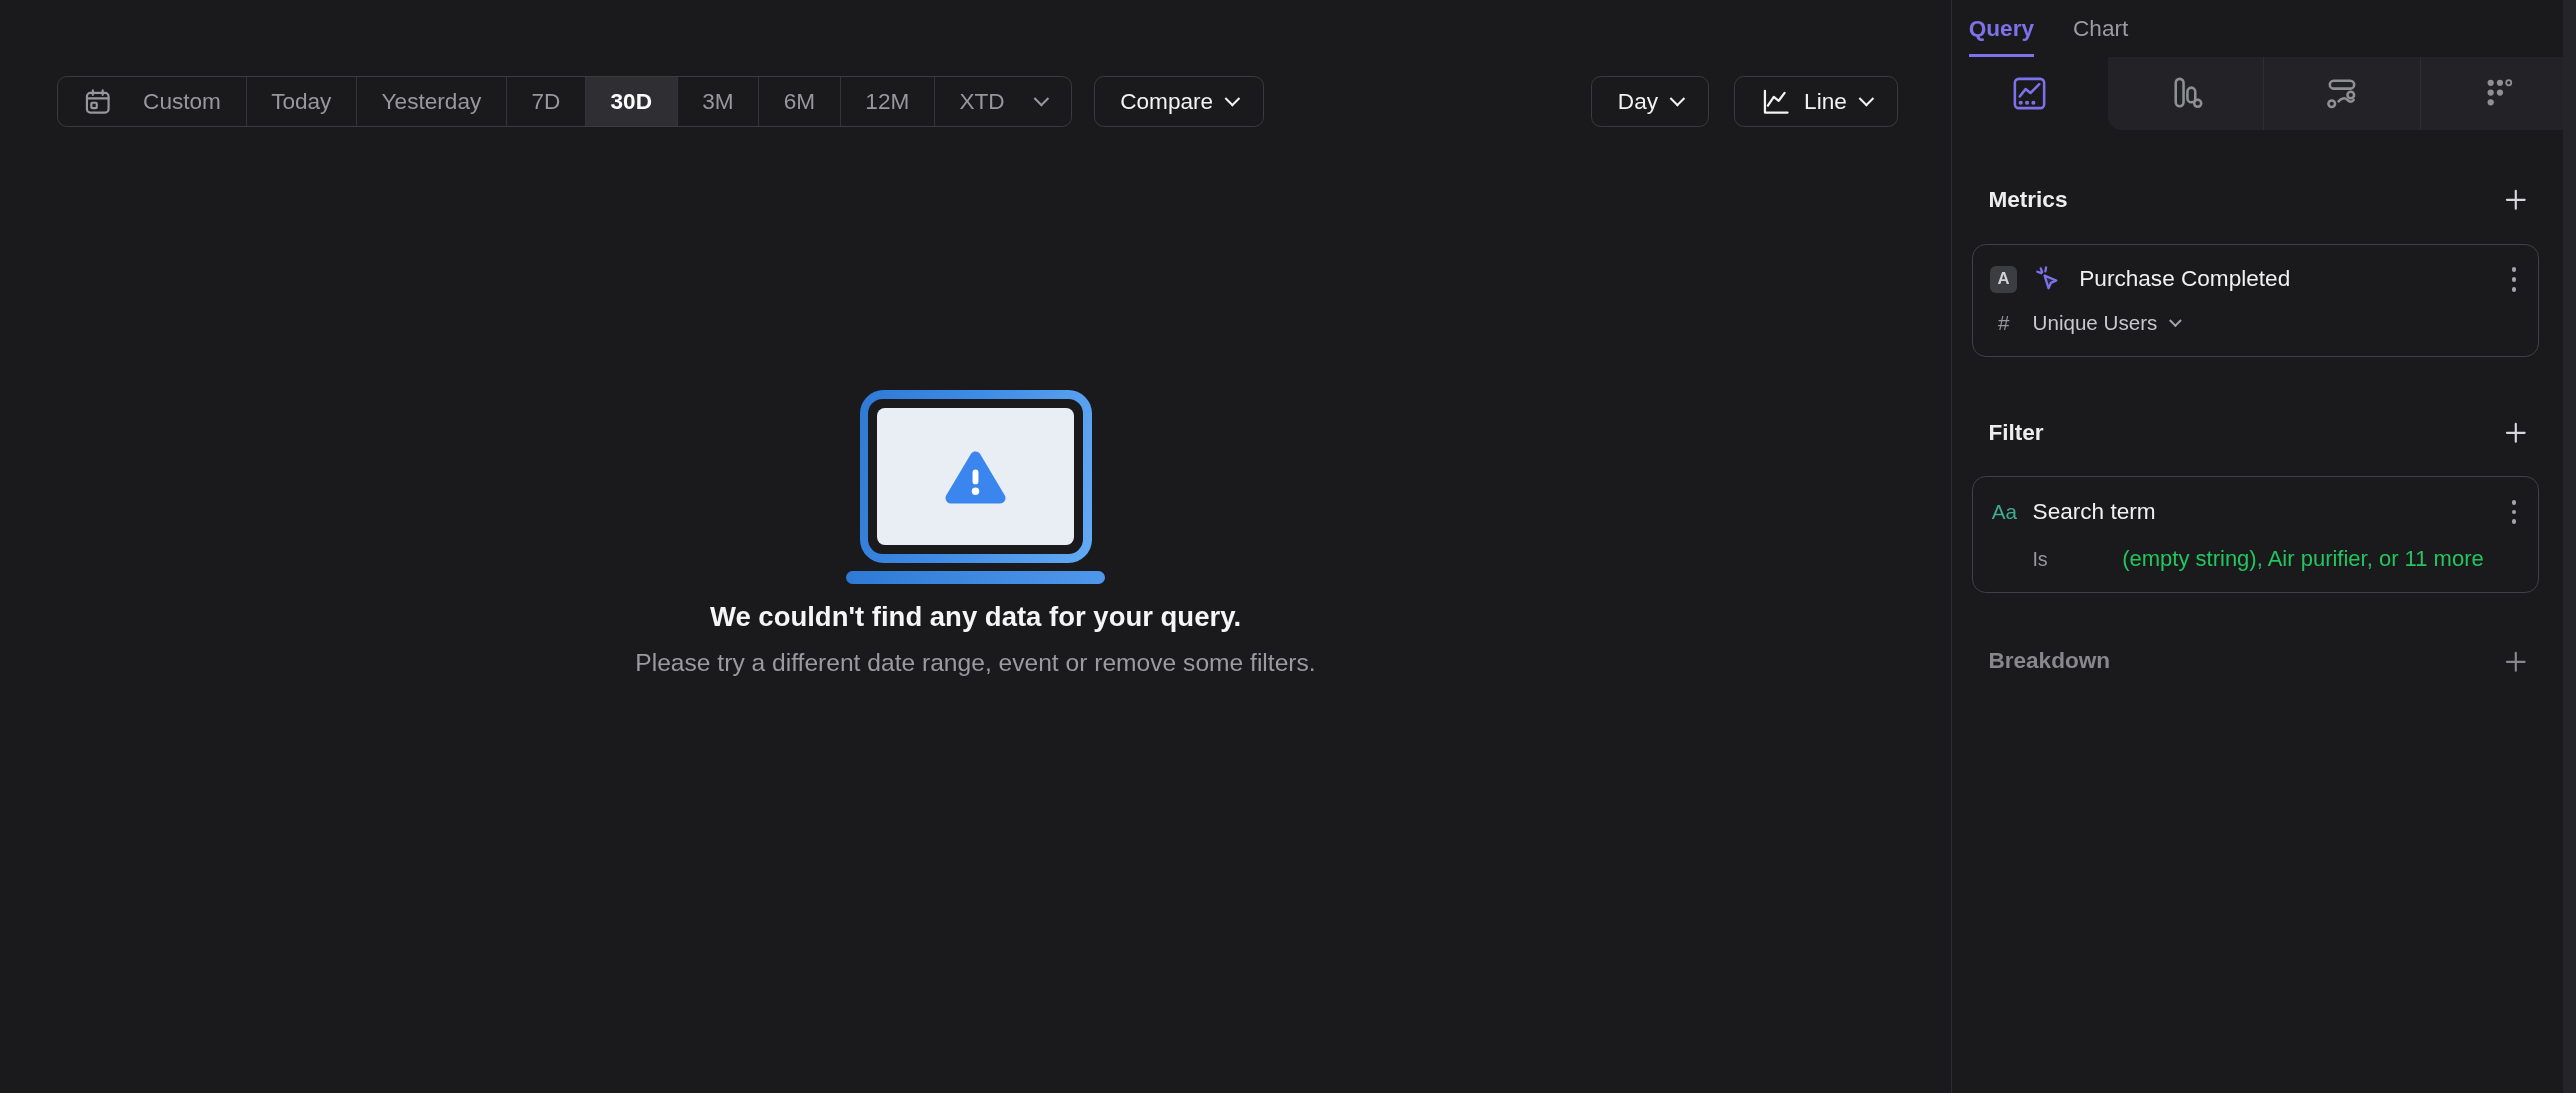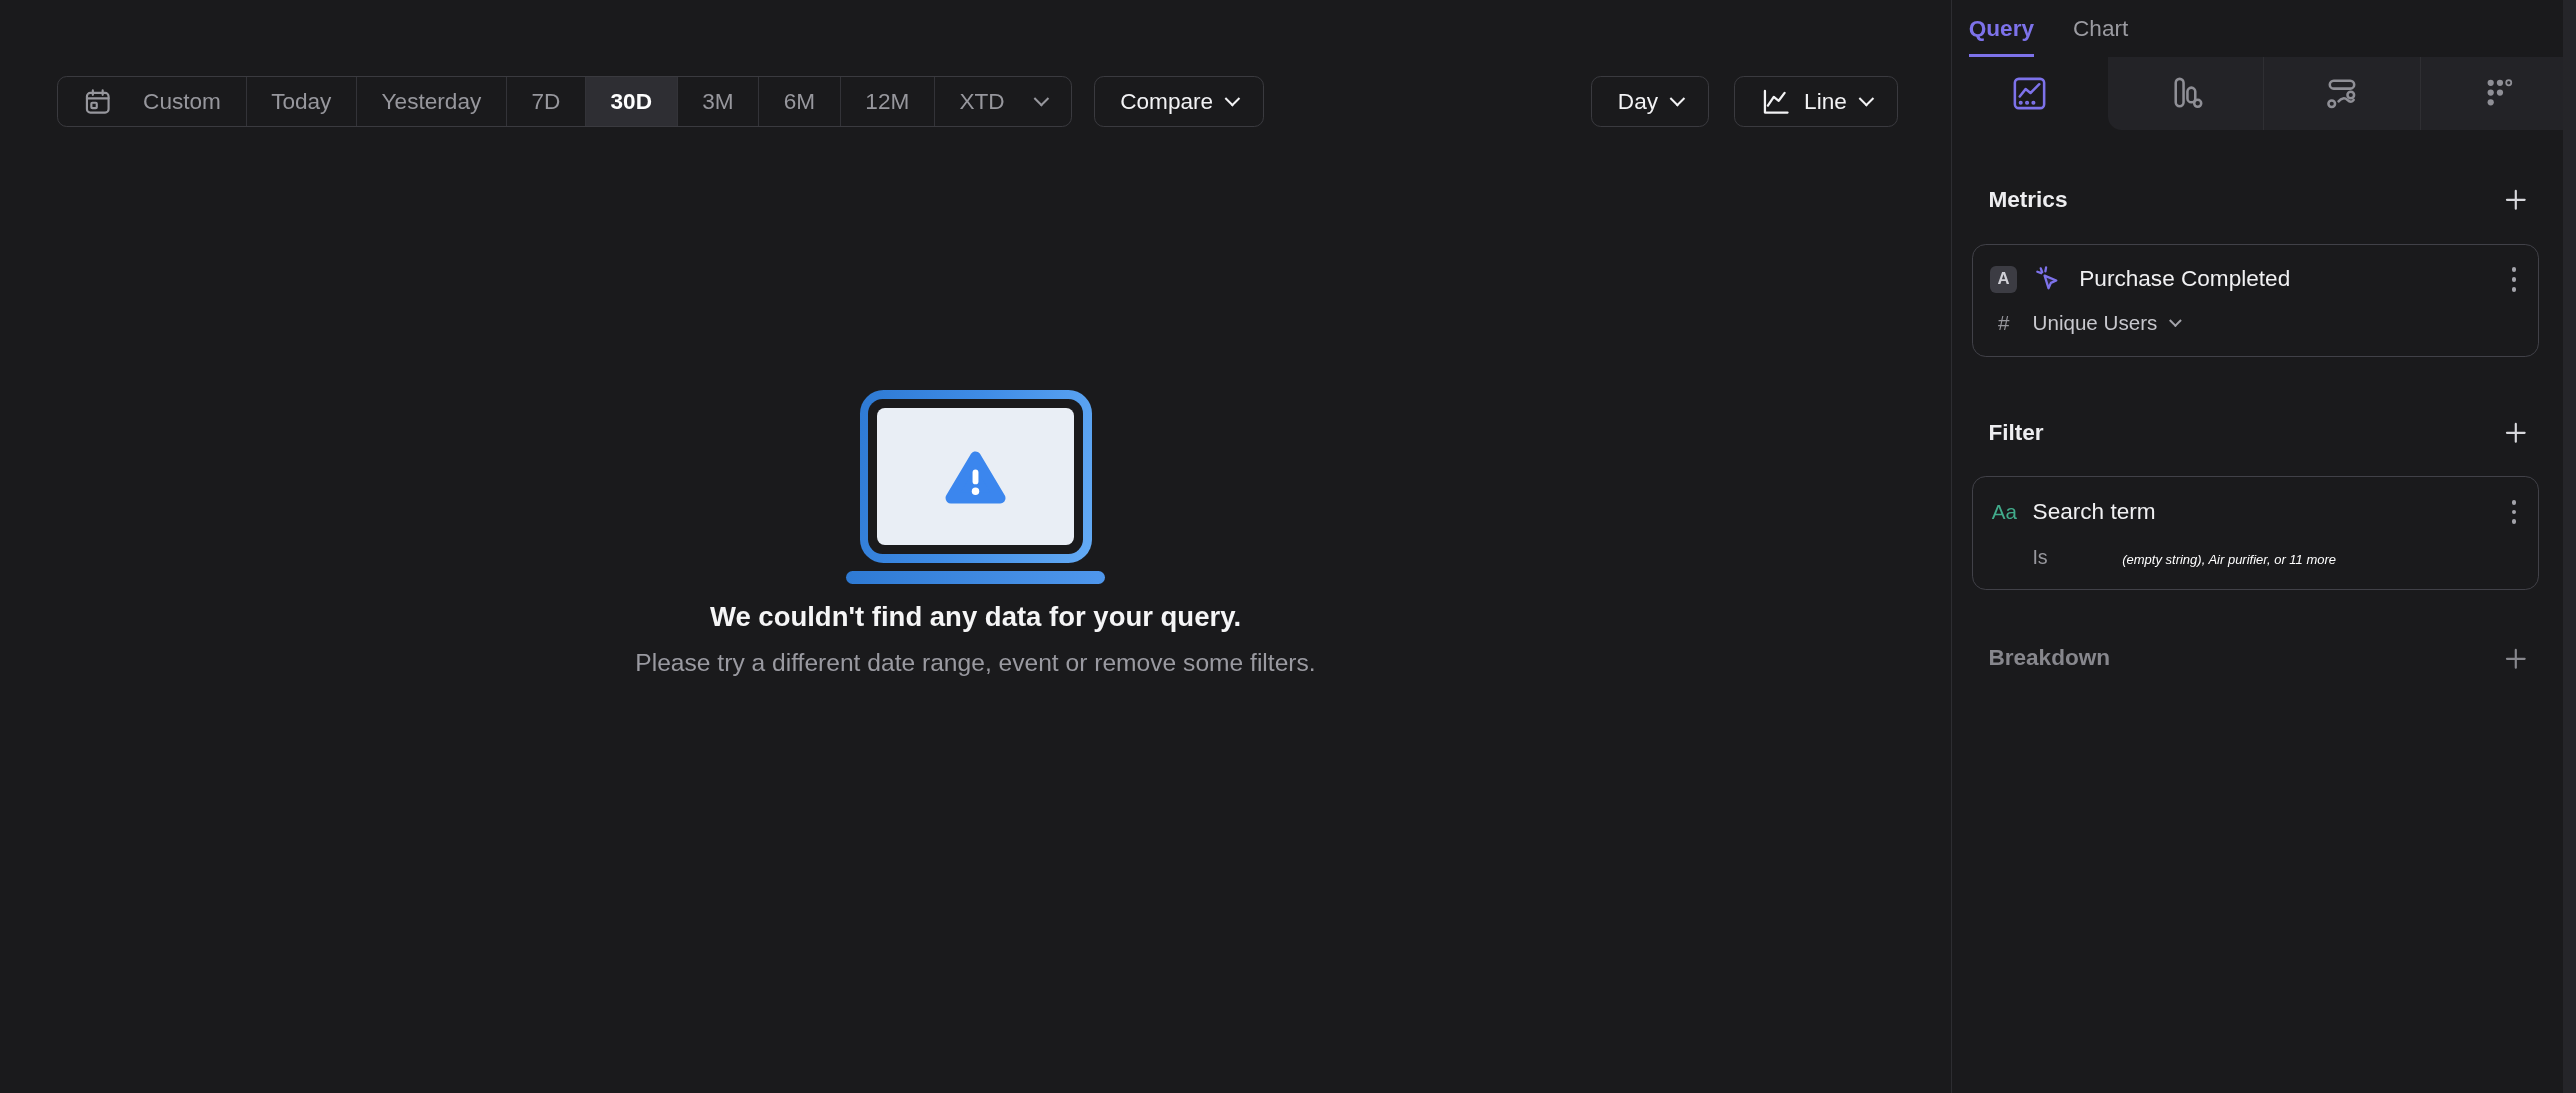--- a/index.html
+++ b/index.html
@@ -101,21 +101,21 @@
   .card-title { font-size:22.6px; color:#f0f0f2; }
   .kebab { margin-left:auto; display:flex; flex-direction:column; gap:4.9px; padding:3.9px; cursor:pointer; background:none; border:none; }
   .kebab i { width:4.9px; height:4.9px; border-radius:50%; background:#a3a3aa; }
   .card-row2 { display:flex; align-items:center; margin-top:15.7px; }
   .agg-symbol { width:26.5px; text-align:center; color:#97979d; font-size:20.6px; flex:none; }
   .agg-label { margin-left:15.7px; color:#c7c7cd; font-size:20.6px; }
   .card-row2 .chev { width:8.8px; height:8.8px; border-width:2px; margin-left:13.8px; color:#a3a3aa; }
   .type-badge { width:26.5px; text-align:right; color:#41ab8b; font-size:20.6px; font-weight:400; flex:none; }
   .filter-row2 { margin-top:17.7px; padding-left:42px; display:flex; align-items:baseline;gap:48px; }
   .filter-op { color:#97979d; font-size:19.7px; margin-right:26.5px; }
-  .filter-val { color:#ffffff; font-size:13px;font-style:italic; }
+  .filter-val { color:#22c55e; font-size:22px; }
 
   .gap-metrics-filter { margin-top:63px; }
   .gap-breakdown { margin-top:55px; }
 
   .scrollbar-track {
     position:absolute; right:0; top:0; width:12.8px; height:1093px;
     background:#252529; z-index:5;
   }
 </style>
 </head>

